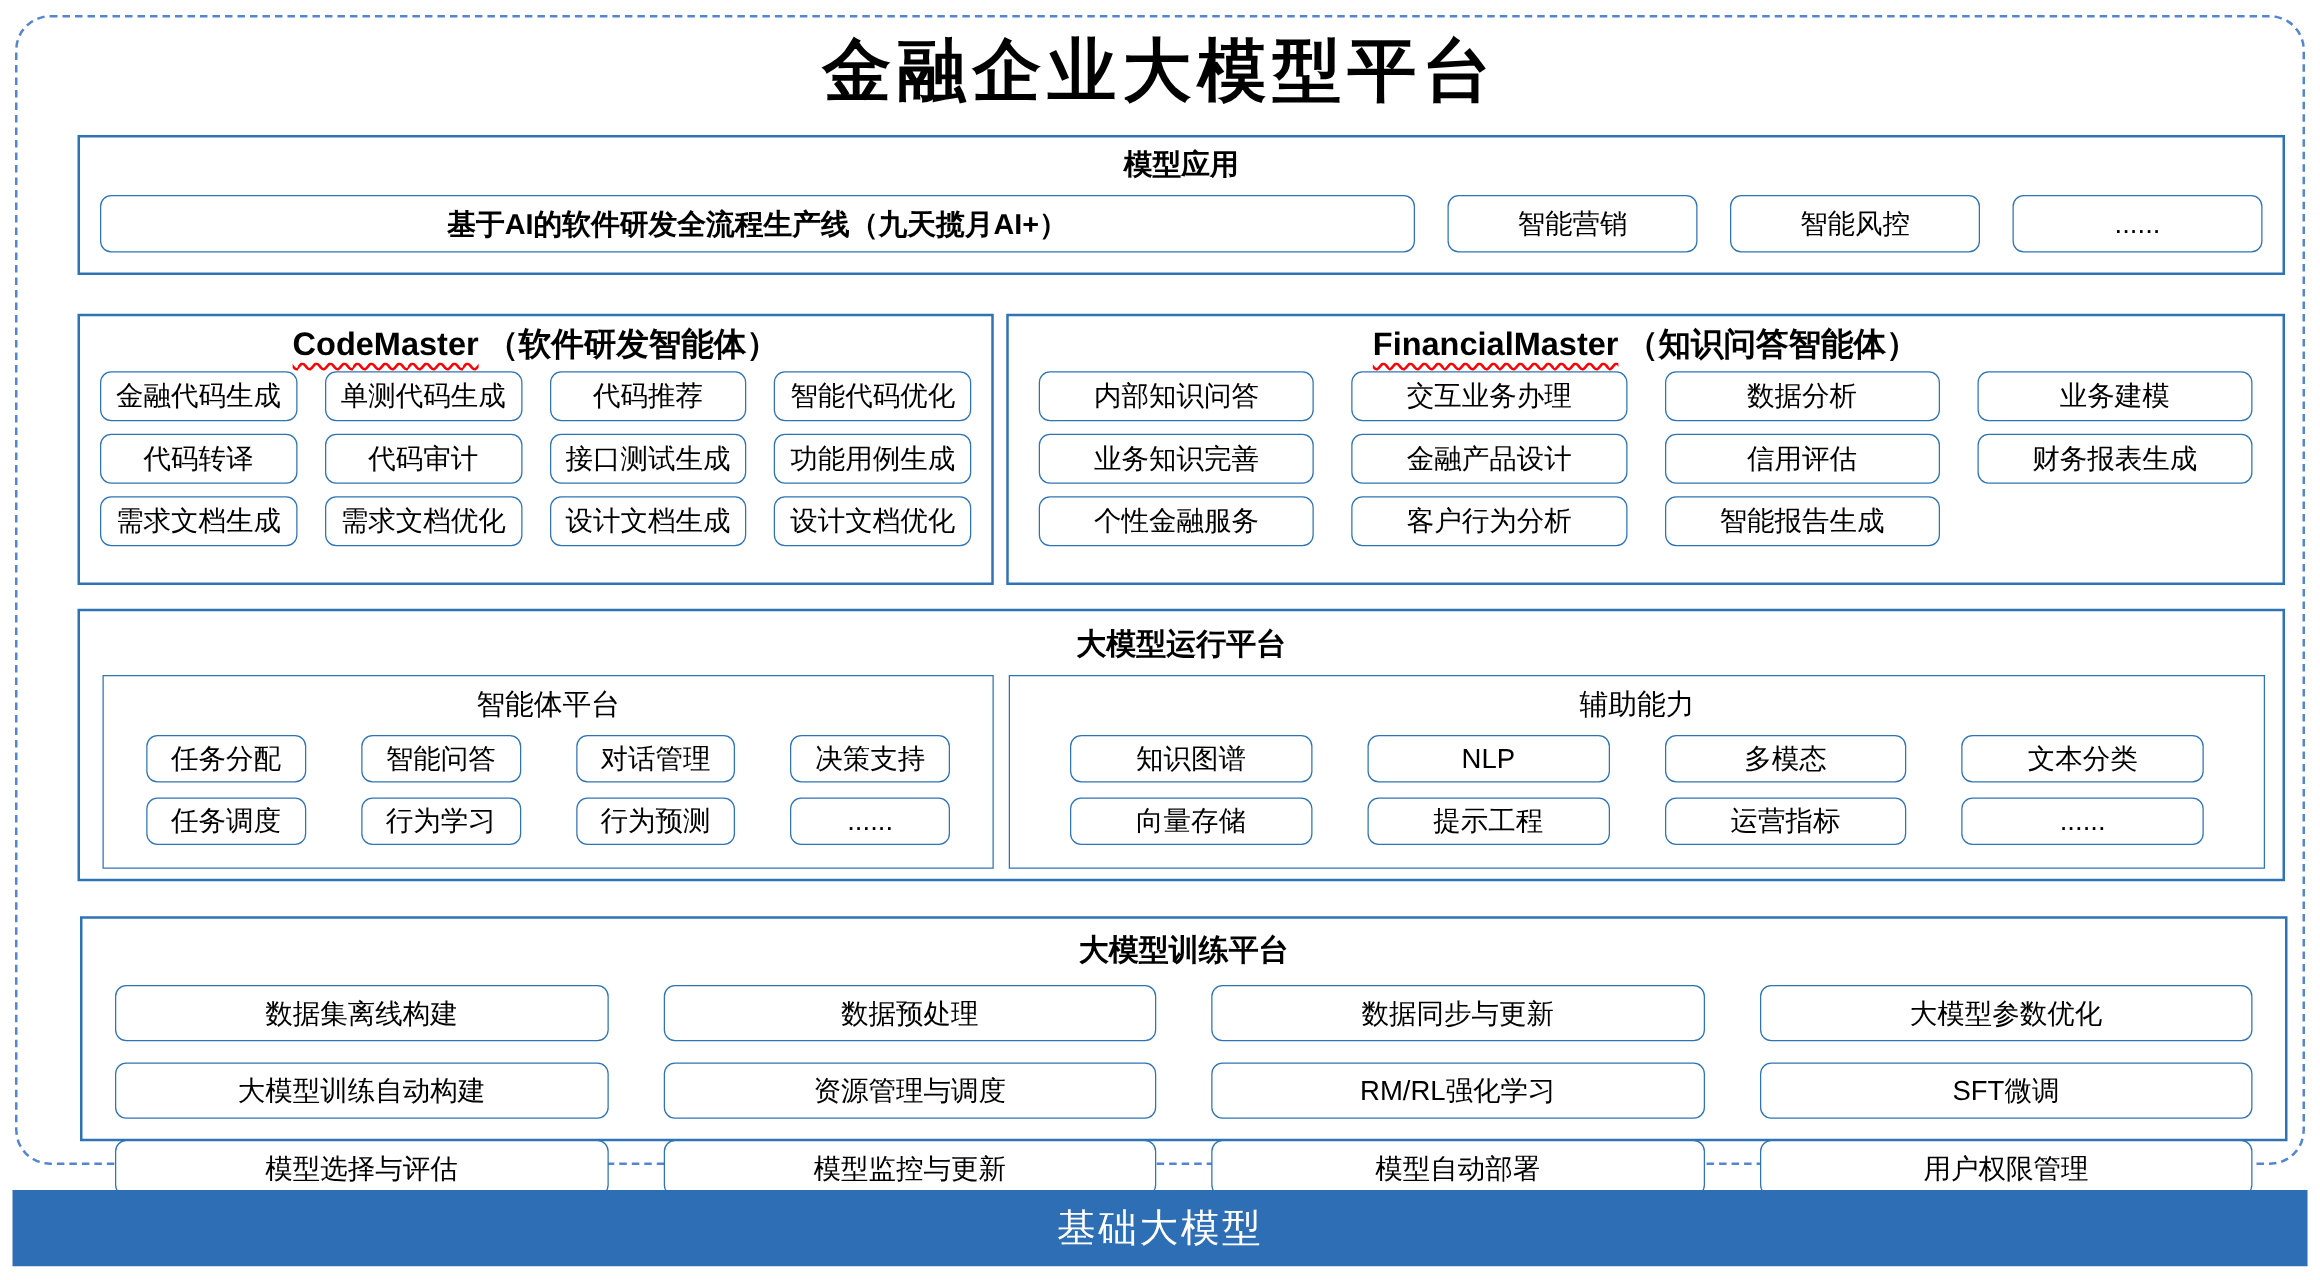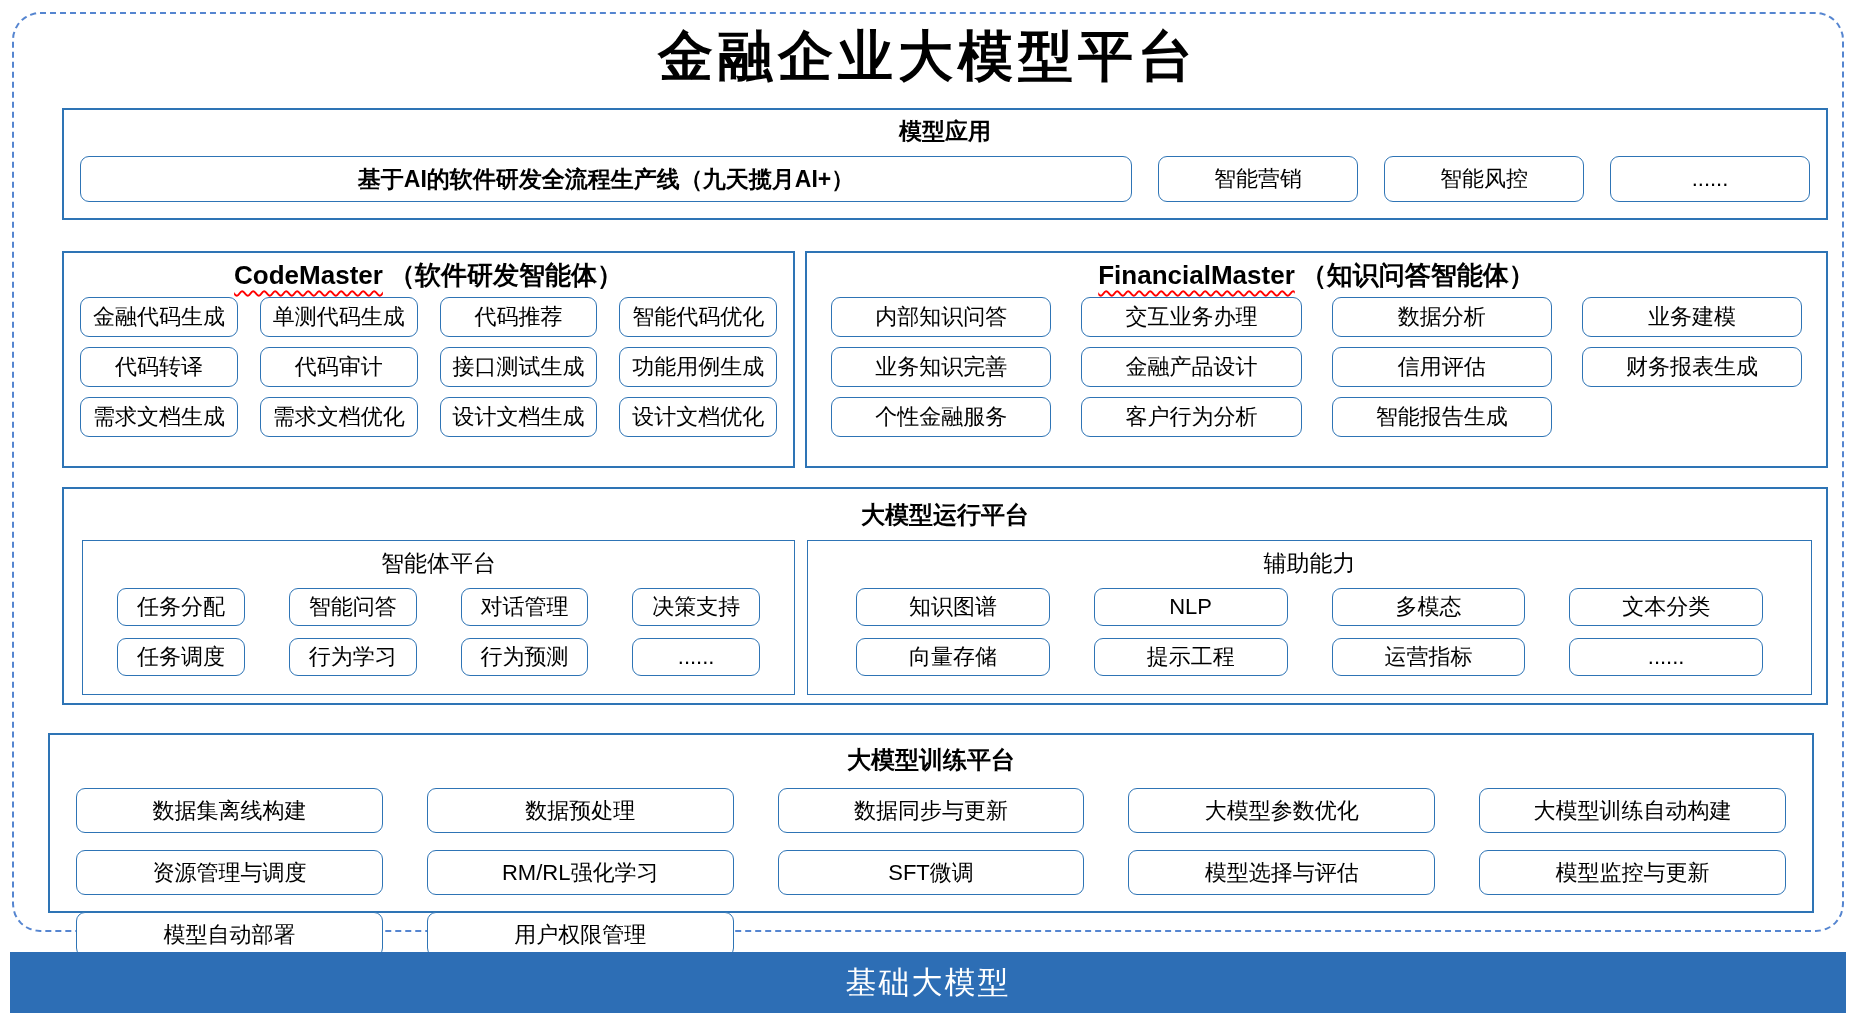--- a/index.html
+++ b/index.html
@@ -56,23 +56,23 @@
   .s3 .sec-header { padding-top:10px; font-size:24px; }
   .subbox { position:absolute; top:51px; height:155px; border:1.5px solid #2e74b5; box-sizing:border-box; }
   .subbox.agentplat { left:18px; width:713px; }
   .subbox.aux { left:743px; width:1005px; }
   .subbox-header { text-align:center; font-size:23px; font-weight:400; padding-top:7px; }
   .subbox-grid { display:grid; grid-template-columns:repeat(4,1fr); gap:12px 44px; padding:9px 34px 0 34px; }
   .subbox.aux .subbox-grid { padding:9px 48px 0 48px; }
   .subbox-grid .btn { height:38px; }
 
   
-  .s4 { left:48px; top:733px; width:1766px; height:180px; }
+  .s4 { left:64px; top:733px; width:1766px; height:180px; }
   .s4 .sec-header { padding-top:9px; font-size:24px; }
-  .s4-grid { display:grid; grid-template-columns:repeat(5,1fr); gap:17px 44px; padding:12px 26px 0 26px; }
+  .s4-grid { display:grid; grid-template-columns:repeat(4,1fr); gap:17px 44px; padding:12px 26px 0 26px; }
   .s4-grid .btn { height:45px; }
 
   
   .base-bar {
     position:absolute; left:10px; top:952px; width:1836px; height:61px;
     background:#2d6eb5; color:#ffffff; display:flex; align-items:center; justify-content:center;
     font-size:31px; letter-spacing:2px;
   }
 </style>
 </head>

